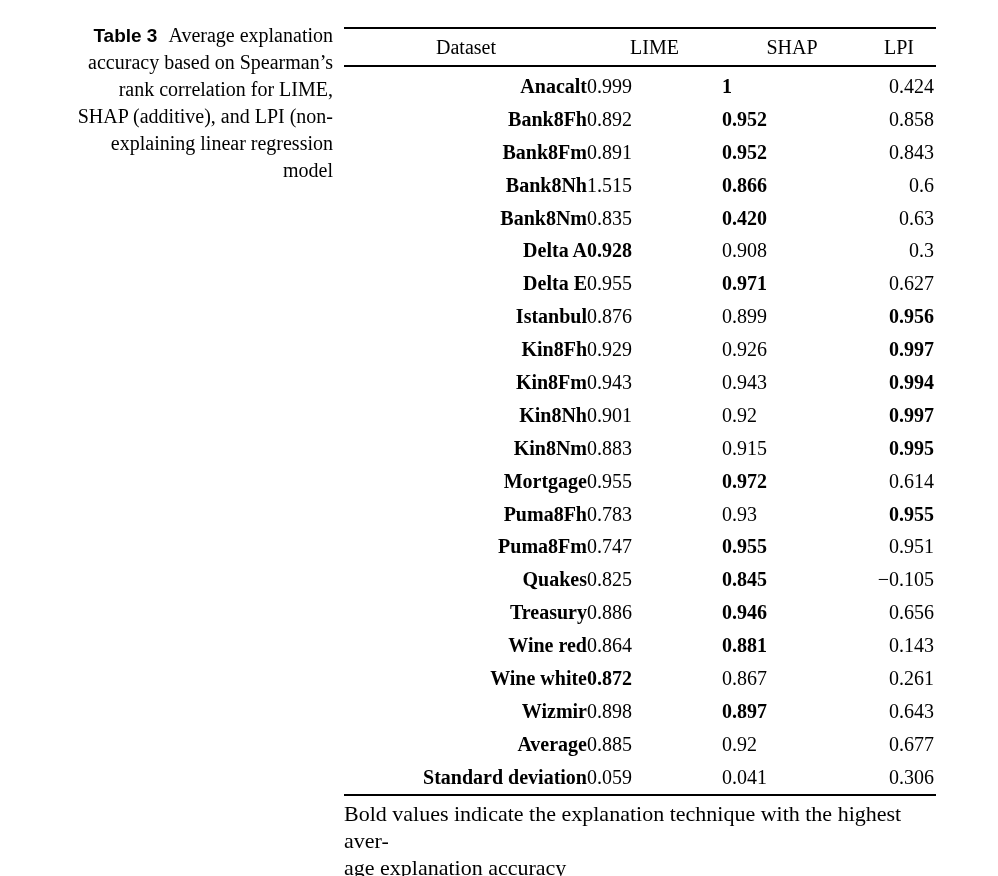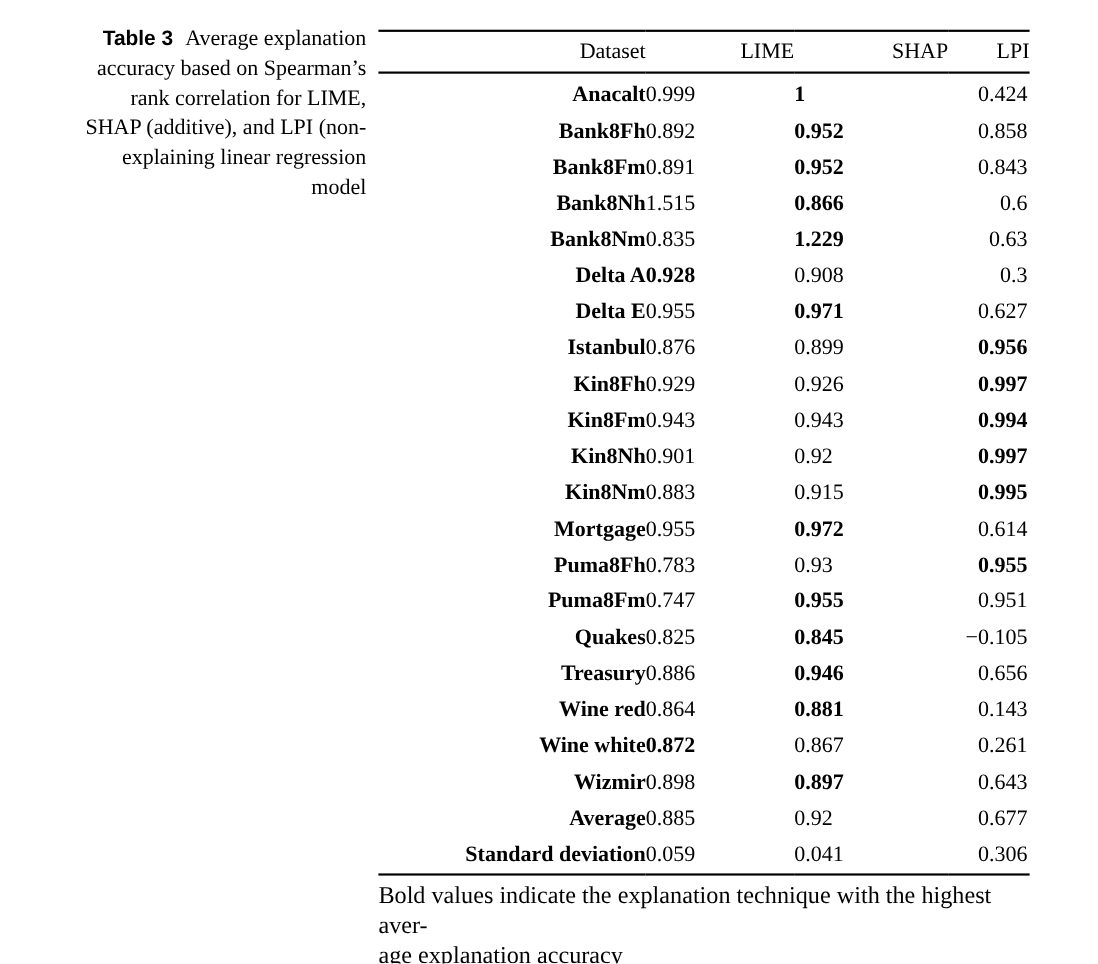--- a/index.html
+++ b/index.html
@@ -53,21 +53,21 @@
   }
   table.results thead {
     border-top: 2px solid #000000;
     border-bottom: 2.5px solid #000000;
   }
   table.results tbody {
     border-bottom: 2px solid #000000;
   }
   table.results th {
     font-weight: normal;
-    text-align: right;
+    text-align: center;
     vertical-align: middle;
     padding: 0;
   }
   table.results td {
     padding: 0;
     height: 32.9px;
     vertical-align: middle;
   }
   table.results tbody tr:first-child td { padding-top: 3px; }
   .col-dataset { text-align: right; padding-left: 1px !important; font-weight: bold; }
@@ -137,21 +137,21 @@
         </tr>
         <tr>
           <td class="col-dataset">Bank8Nh</td>
           <td class="col-lime">1.515</td>
           <td class="col-shap bold">0.866</td>
           <td class="col-lpi">0.6</td>
         </tr>
         <tr>
           <td class="col-dataset">Bank8Nm</td>
           <td class="col-lime">0.835</td>
-          <td class="col-shap bold">1.229</td>
+          <td class="col-shap bold">0.420</td>
           <td class="col-lpi">0.63</td>
         </tr>
         <tr>
           <td class="col-dataset">Delta A</td>
           <td class="col-lime bold">0.928</td>
           <td class="col-shap">0.908</td>
           <td class="col-lpi">0.3</td>
         </tr>
         <tr>
           <td class="col-dataset">Delta E</td>

